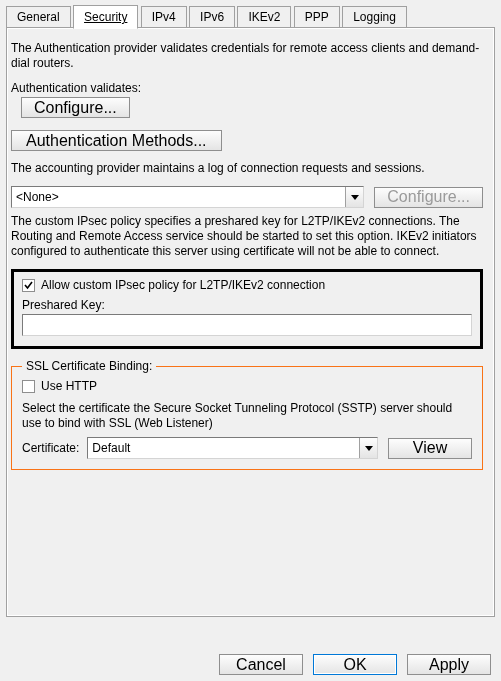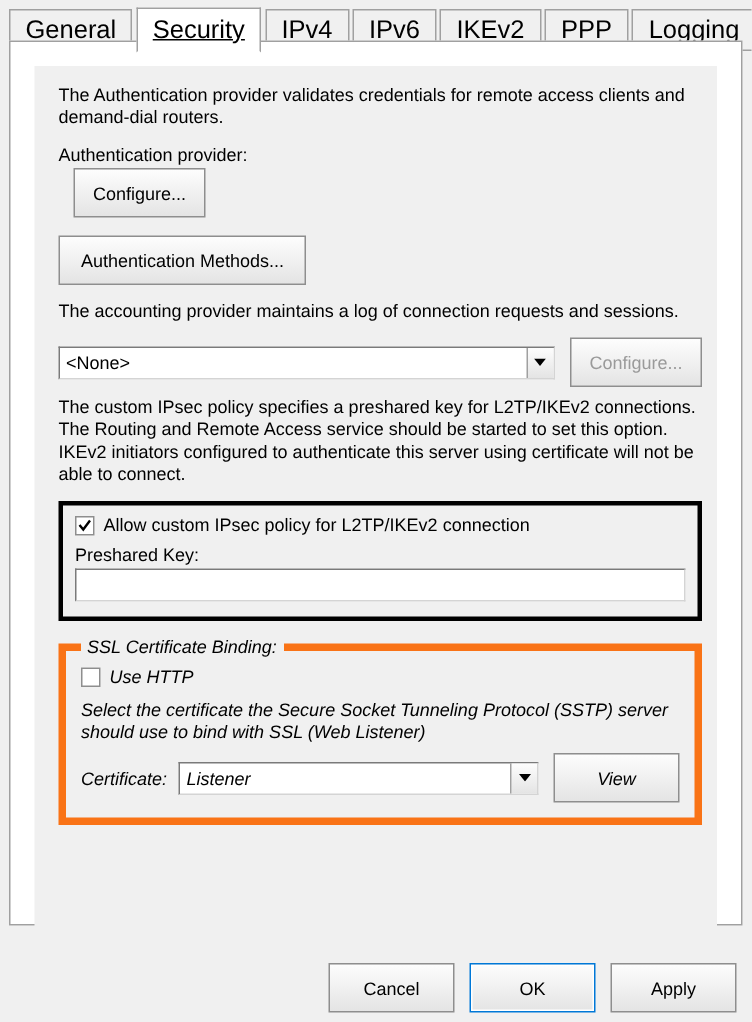--- a/index.html
+++ b/index.html
@@ -29,21 +29,21 @@
     display: inline-block;
     vertical-align: bottom;
     padding: 3px 10px 3px 10px;
     border: 1px solid #a0a0a0;
     border-bottom: 1px solid #a0a0a0;
     background: #f0f0f0;
     margin-right: -1px;
     position: relative;
     cursor: default;
     color: #000;
-    font-size: 17px;
+    font-size: 12px;
   }
   .tab.active {
     background: #fff;
     border-bottom: 1px solid #fff;
     padding-top: 4px;
     padding-bottom: 4px;
     top: 1px;
     z-index: 2;
     text-decoration: underline;
   }
@@ -51,22 +51,22 @@
     border: 1px solid #a0a0a0;
     margin: 0 6px 0 6px;
     background: #fff;
     position: relative;
     top: -1px;
     height: 590px;
     box-sizing: border-box;
   }
   .tabpanel {
     background: #f0f0f0;
-    margin: 16px;
-    padding: 12px 10px 10px 16px;
+    margin: 1px;
+    padding: 12px 10px 10px 3px;
     box-sizing: border-box;
     height: calc(100% - 2px);
   }
   .desc {
     margin: 0 0 10px 0;
     line-height: 1.25;
   }
   .label {
     margin-bottom: 2px;
   }
@@ -100,29 +100,29 @@
     justify-content: center;
   }
   .ddbtn svg {
     display: block;
   }
   .btn {
     display: inline-flex;
     align-items: center;
     justify-content: center;
     min-width: 84px;
-    height: 33px;
+    height: 21px;
     box-sizing: border-box;
     border: 1px solid #8e8e8e;
     background: linear-gradient(#fdfdfd, #e4e4e4);
     padding: 0 12px;
     margin-left: 10px;
     cursor: default;
     color: #000;
-    font-size: 12px;
+    font-size: 16px;
   }
   .btn.disabled {
     color: #9a9a9a;
   }
   .btn.group {
     margin-left: 0;
     margin-top: 6px;
     min-width: 0;
     padding: 0 14px;
   }
@@ -155,24 +155,23 @@
     background: #fff;
     border-top: 1px solid #7a7a7a;
     border-left: 1px solid #7a7a7a;
     border-right: 1px solid #d4d4d4;
     border-bottom: 1px solid #d4d4d4;
     padding: 2px 4px;
     font-family: inherit;
     font-size: 12px;
   }
   fieldset.groupbox {
-    border: 5px solid #f97316;
+    border: 1px solid #f97316;
     margin: 10px 0 0 0;
     padding: 6px 10px 10px 10px;
-    font-style: italic;
   }
   fieldset.groupbox legend {
     padding: 0 4px;
     font-size: 12px;
   }
   .cert-row {
     display: flex;
     align-items: center;
     margin-top: 6px;
   }
@@ -206,21 +205,21 @@
     <span class="tab">IKEv2</span>
     <span class="tab">PPP</span>
     <span class="tab">Logging</span>
   </div>
 
   <div class="tabpanel-border">
     <div class="tabpanel">
 
       <p class="desc">The Authentication provider validates credentials for remote access clients and demand-dial routers.</p>
 
-      <div class="label">Authentication provider:</div>
+      <div class="label">Authentication validates:</div>
       <div class="row">
         <span class="btn">Configure...</span>
       </div>
 
       <span class="btn group">Authentication Methods...</span>
 
       <p class="desc" style="margin-top:10px">The accounting provider maintains a log of connection requests and sessions.</p>
 
       <div class="row">
         <div class="dropdown">
@@ -252,21 +251,21 @@
       <fieldset class="groupbox">
         <legend>SSL Certificate Binding:</legend>
         <label class="checkbox">
           <span class="box"></span>
           <span>Use HTTP</span>
         </label>
         <div class="desc" style="margin:2px 0 0 0">Select the certificate the Secure Socket Tunneling Protocol (SSTP) server should use to bind with SSL (Web Listener)</div>
         <div class="cert-row">
           <span style="margin-right:8px">Certificate:</span>
           <div class="dropdown">
-            <span>Listener</span>
+            <span>Default</span>
             <span class="ddbtn">
               <svg width="8" height="5" viewBox="0 0 8 5">
                   <path d="M0 0 L8 0 L4 5 Z" fill="#000"></path>
                 </svg>
             </span>
           </div>
           <span class="btn">View</span>
         </div>
       </fieldset>
 

